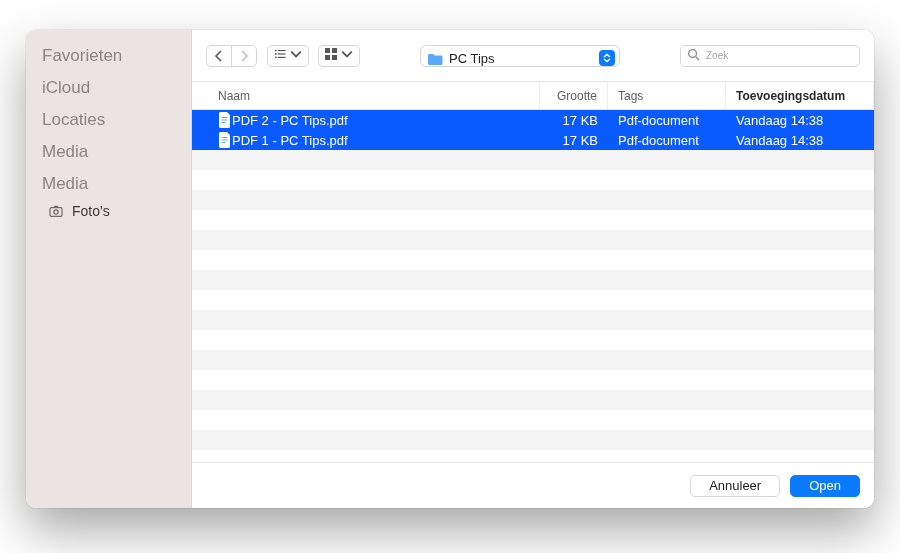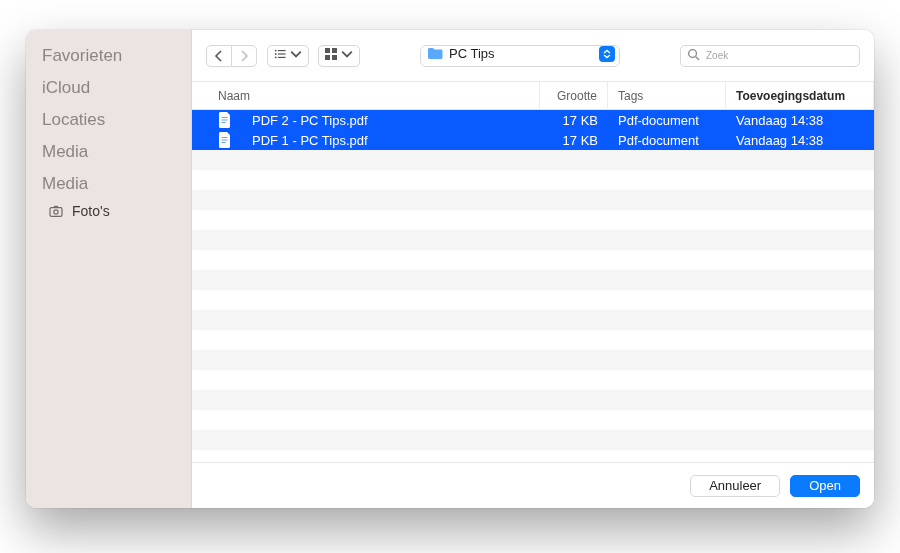--- a/index.html
+++ b/index.html
@@ -32,21 +32,21 @@
     background: #fff; border: 1px solid #d8d8d8; border-radius: 5px;
     display:flex; align-items:center; justify-content:center; color:#575757;
     box-shadow: 0 1px 0 rgba(0,0,0,.02);
   }
   .segbtn + .segbtn { margin-left: -1px; }
   .segbtn.left { border-radius: 5px 0 0 5px; }
   .segbtn.right { border-radius: 0 5px 5px 0; }
   .segbtn.disabled { color:#c0c0c0; }
   .segbtn svg { width: 12px; height: 12px; }
   .path-select {
-    height: 22px; display:flex; align-items:flex-start; gap:6px;
+    height: 22px; display:flex; align-items:flex-end; gap:6px;
     background: #fff; border: 1px solid #d8d8d8; border-radius: 6px;
     padding: 0 4px 0 6px; min-width: 200px; justify-content: space-between;
   }
   .path-select .folder-ic { width:16px; height:14px; display:flex; align-items:center; }
   .path-select .label { flex:1; text-align:left; font-size:13px; }
   .path-select .updown {
     width:16px; height:16px; border-radius:4px; background:#0a7aff;
     display:flex; align-items:center; justify-content:center;
   }
   .path-select .updown svg { width:10px; height:10px; stroke:#fff; fill:none; }
@@ -64,21 +64,21 @@
   .col-name { flex: 1; padding-left: 26px !important; }
   .col-size { width: 68px; justify-content:flex-end; }
   .col-kind { width: 118px; }
   .col-date { width: 148px; font-weight:600; color:#2b2b2b; border-right:0; }
   .list { flex: 1; overflow:hidden; }
   .row {
     height: 20px; display:flex; align-items:center; font-size:13px;
     background: #0a5bff; color:#fff;
   }
   .row .c { padding: 0 10px; white-space:nowrap; overflow:hidden; text-overflow:ellipsis; }
-  .c-name { flex:1; display:flex; align-items:center; gap:20px; padding-left: 26px !important; }
+  .c-name { flex:1; display:flex; align-items:center; gap:0; padding-left: 26px !important; }
   .c-size { width: 68px; text-align:right; }
   .c-kind { width: 118px; }
   .c-date { width: 148px; }
   .file-ic { width:14px; height:16px; display:flex; align-items:center; }
   .stripes div { height: 20px; }
   .stripes div:nth-child(odd) { background:#f5f5f5; }
   .stripes div:nth-child(even) { background:#ffffff; }
   .footer {
     height: 46px; border-top:1px solid #e6e6e6; display:flex; align-items:center;
     justify-content:flex-end; gap:10px; padding: 0 14px;

